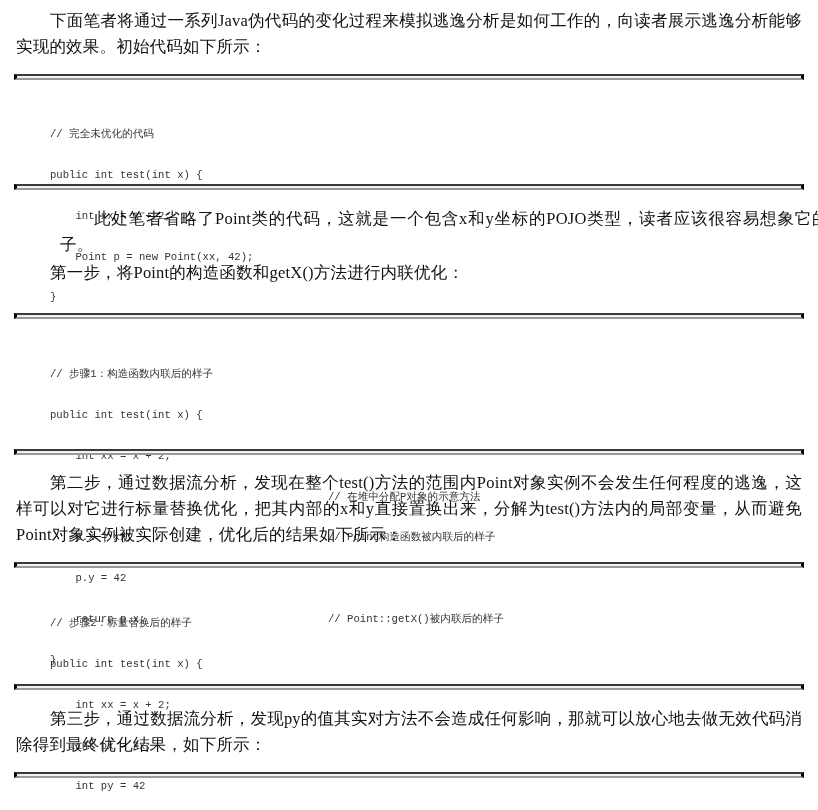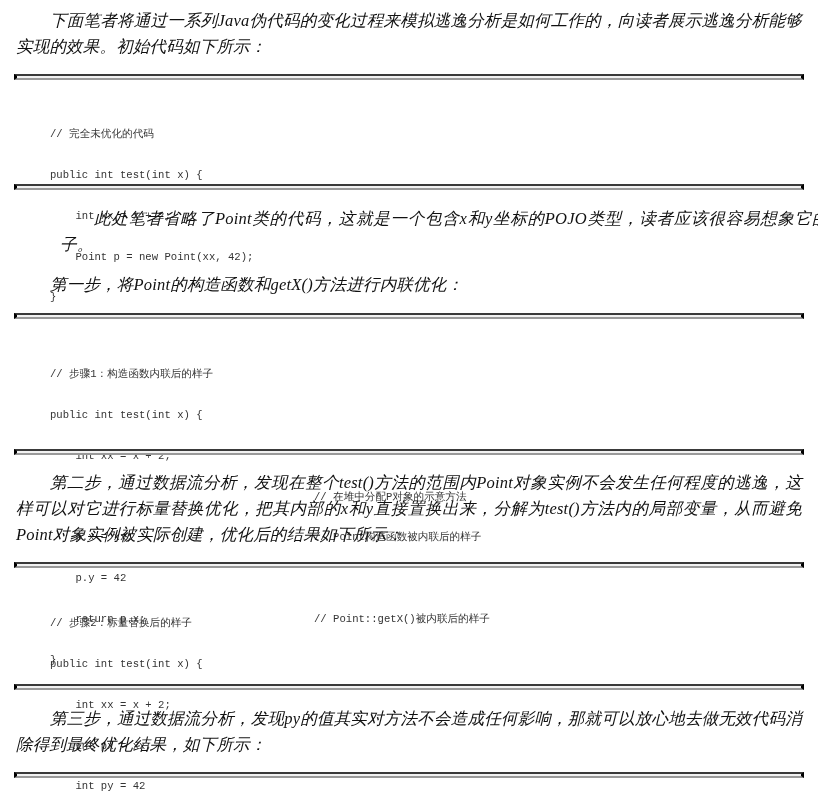--- a/index.html
+++ b/index.html
@@ -18,21 +18,20 @@
   .para {
     position: absolute;
     left: 16px;
     width: 786px;
     font-size: 16.5px;
     line-height: 26px;
     text-indent: 34px;
     margin: 0;
     letter-spacing: 0.2px;
     text-align: justify;
-    font-style: italic;
   }
   .rule {
     position: absolute;
     left: 14px;
     width: 790px;
     height: 6px;
     box-sizing: border-box;
     border-top: 2px solid #3a3a3a;
     border-bottom: 2px solid #9a9a9a;
     border-left: 3px solid #000000;
@@ -49,21 +48,21 @@
     color: #333333;
     white-space: pre;
   }
   .code-line {
     display: block;
     height: 13.6px;
     position: relative;
   }
   .code-comment-right {
     position: absolute;
-    left: 264px;
+    left: 278px;
     top: 0;
     white-space: pre;
   }
 </style>
 </head>
 <body>
 
 <p class="para" style="top:8px;">下面笔者将通过一系列Java伪代码的变化过程来模拟逃逸分析是如何工作的，向读者展示逃逸分析能够实现的效果。初始代码如下所示：</p>
 
 <div class="rule" style="top:74px;"></div>
@@ -71,21 +70,21 @@
   <span class="code-line"><span>// 完全未优化的代码</span></span>
   <span class="code-line"><span>public int test(int x) {</span></span>
   <span class="code-line"><span>    int xx = x + 2;</span></span>
   <span class="code-line"><span>    Point p = new Point(xx, 42);</span></span>
   <span class="code-line"><span>}</span></span>
 </div>
 <div class="rule" style="top:184px;"></div>
 
 <p class="para" style="top:206px;margin-left:44px;">此处笔者省略了Point类的代码，这就是一个包含x和y坐标的POJO类型，读者应该很容易想象它的样子。</p>
 
-<p class="para" style="top:272px;">第一步，将Point的构造函数和getX()方法进行内联优化：</p>
+<p class="para" style="top:260px;">第一步，将Point的构造函数和getX()方法进行内联优化：</p>
 
 <div class="rule" style="top:313px;"></div>
 <div class="code" style="top:329px;">
   <span class="code-line"><span>// 步骤1：构造函数内联后的样子</span></span>
   <span class="code-line"><span>public int test(int x) {</span></span>
   <span class="code-line"><span>    int xx = x + 2;</span></span>
   <span class="code-line"><span class="code-comment-right">// 在堆中分配P对象的示意方法</span></span>
   <span class="code-line"><span>    p.x = xx;</span><span class="code-comment-right">// Point构造函数被内联后的样子</span></span>
   <span class="code-line"><span>    p.y = 42</span></span>
   <span class="code-line"><span>    return p.x;</span><span class="code-comment-right">// Point::getX()被内联后的样子</span></span>

